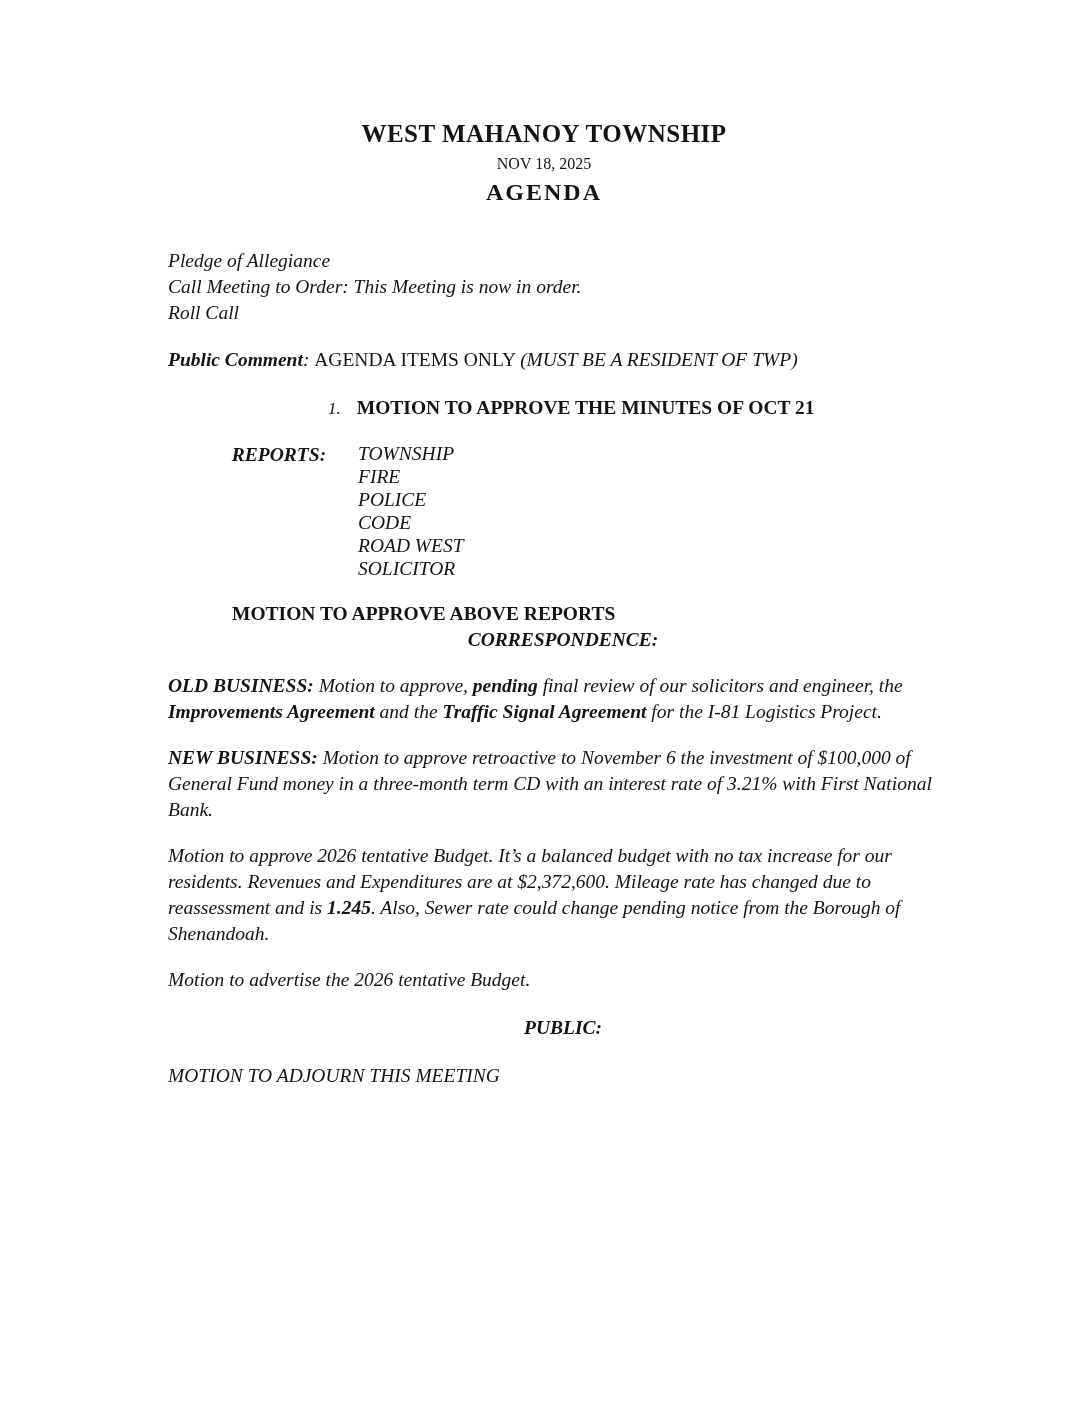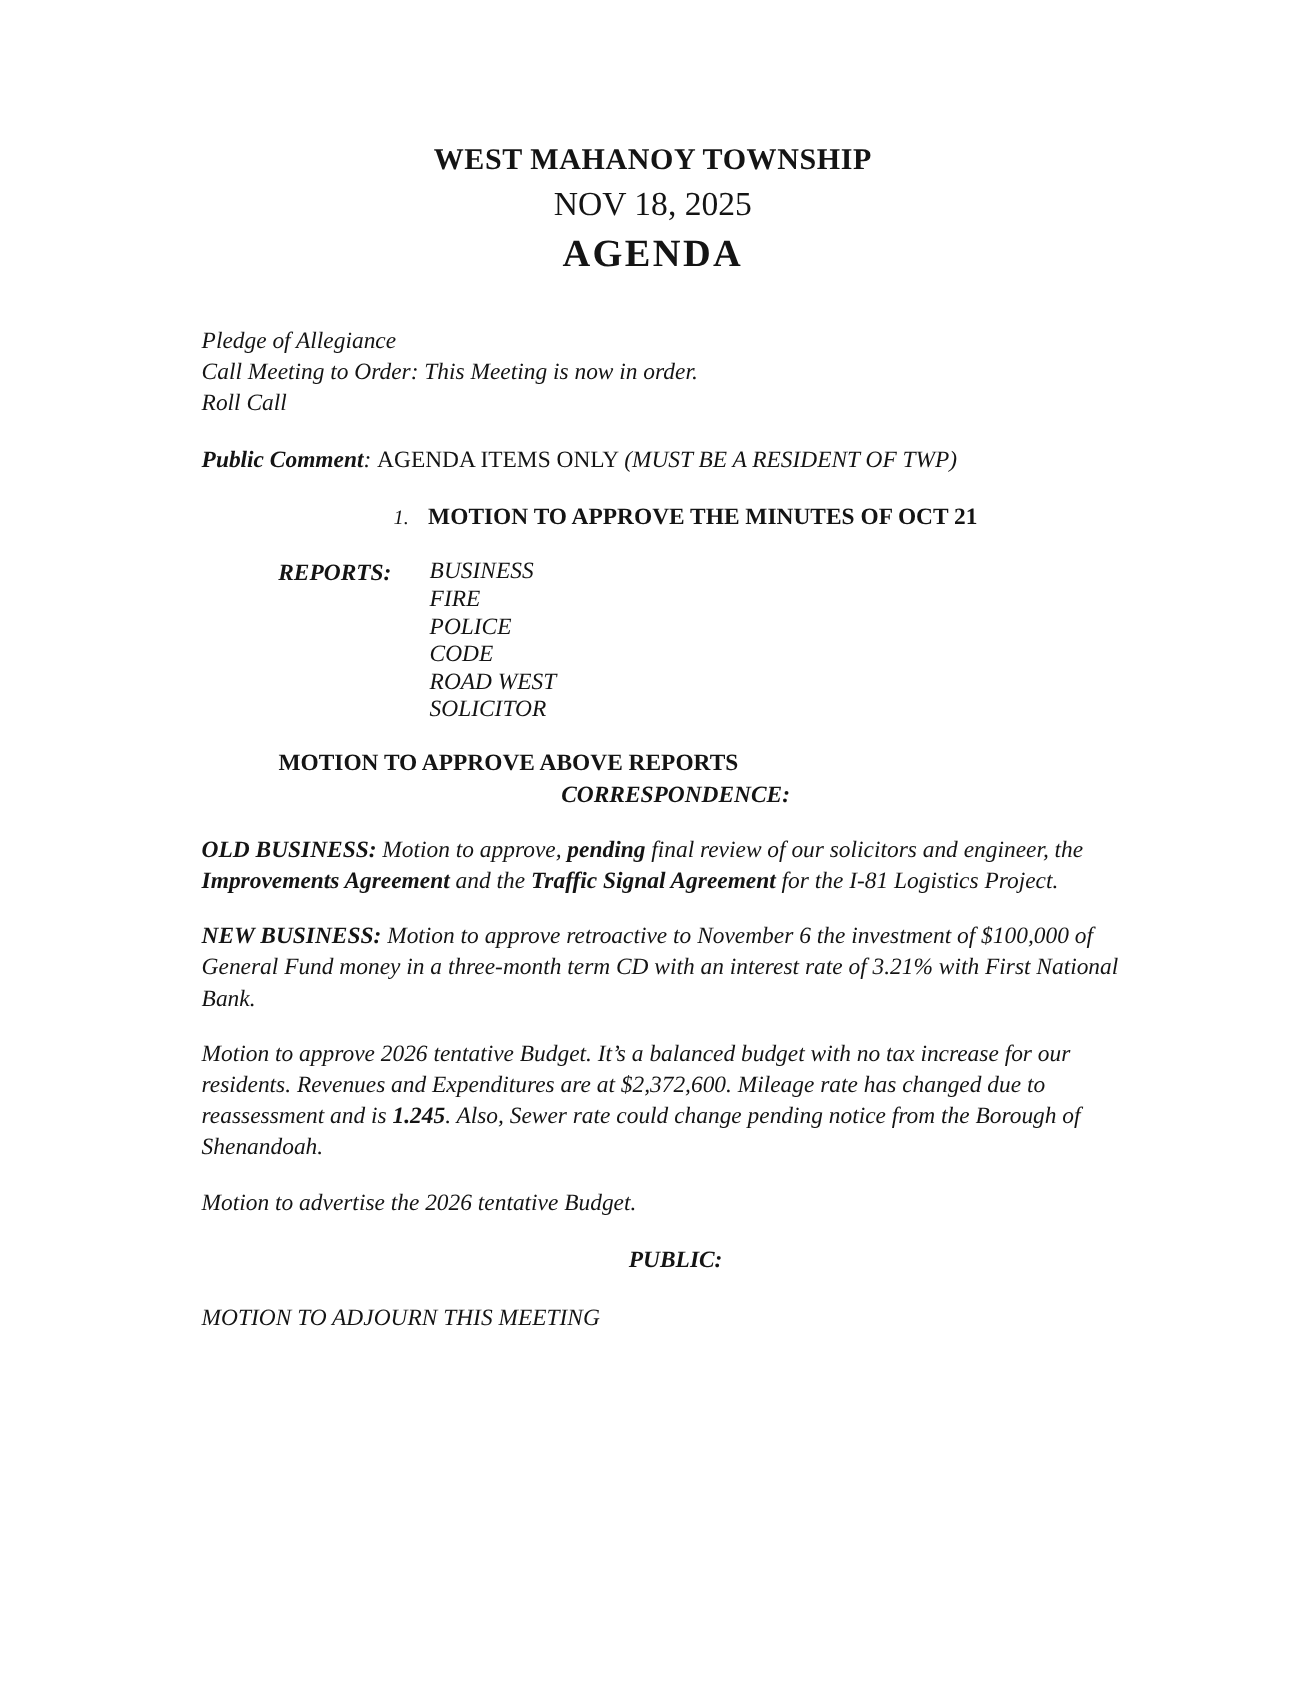--- a/index.html
+++ b/index.html
@@ -19,26 +19,26 @@
   .header {
     padding-top: 120px;
     text-align: center;
   }
   .doc-title {
     font-weight: bold;
     font-size: 25px;
     letter-spacing: 0.5px;
   }
   .doc-date {
-    font-size: 28px;
+    font-size: 16px;
     margin-top: 7px;
   }
   .doc-kind {
     font-weight: bold;
-    font-size: 32px;
+    font-size: 24px;
     margin-top: 6px;
     letter-spacing: 2px;
   }
   .body-area {
     margin-left: 168px;
     margin-right: 130px;
     margin-top: 42px;
     font-size: 19.5px;
     line-height: 26px;
   }
@@ -116,21 +116,21 @@
       <span class="bi">Public Comment</span><span class="it">:  </span><span>AGENDA ITEMS ONLY </span><span class="it">(MUST BE A RESIDENT OF TWP)</span>
     </div>
 
     <div class="motion-minutes">
       <span class="num">1.</span><span class="b">MOTION TO APPROVE THE MINUTES OF OCT 21</span>
     </div>
 
     <div class="reports-block">
       <div class="reports-label bi">REPORTS:</div>
       <div class="reports-items">
-        <div>BUSINESS</div>
+        <div>TOWNSHIP</div>
         <div>FIRE</div>
         <div>POLICE</div>
         <div>CODE</div>
         <div>ROAD WEST</div>
         <div>SOLICITOR</div>
       </div>
     </div>
 
     <div class="motion-reports b">MOTION TO APPROVE ABOVE REPORTS</div>
 

